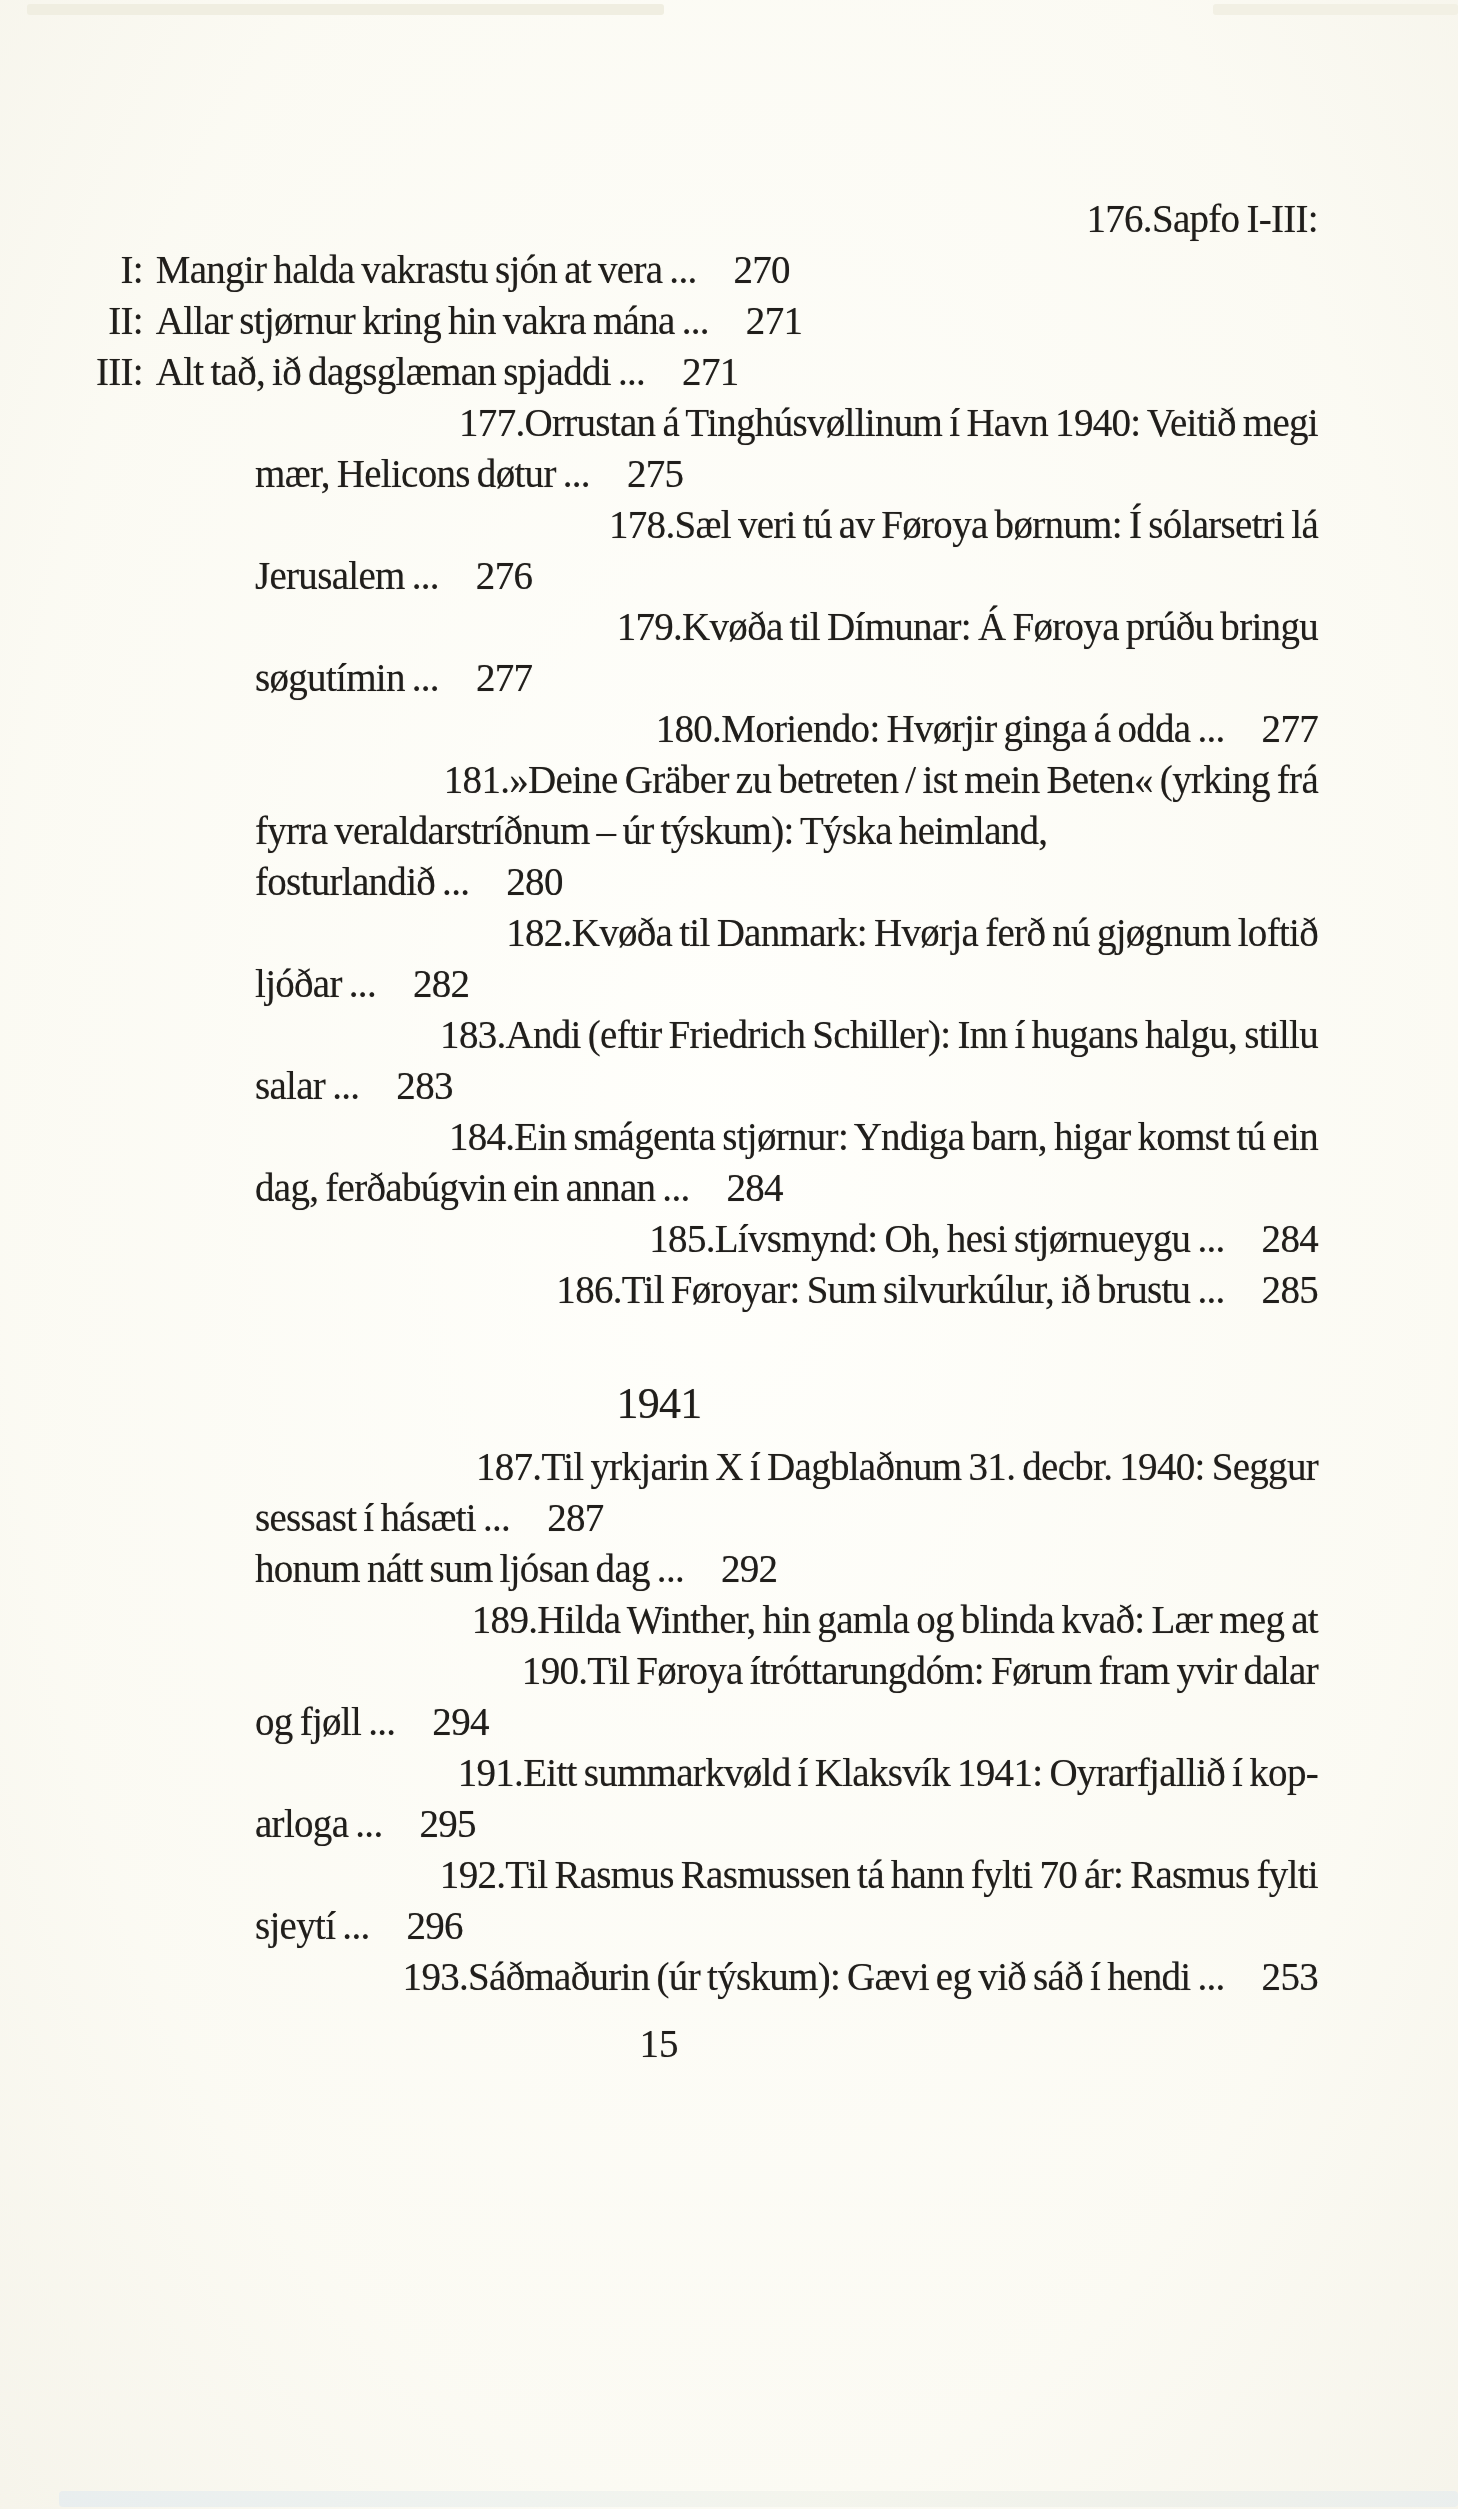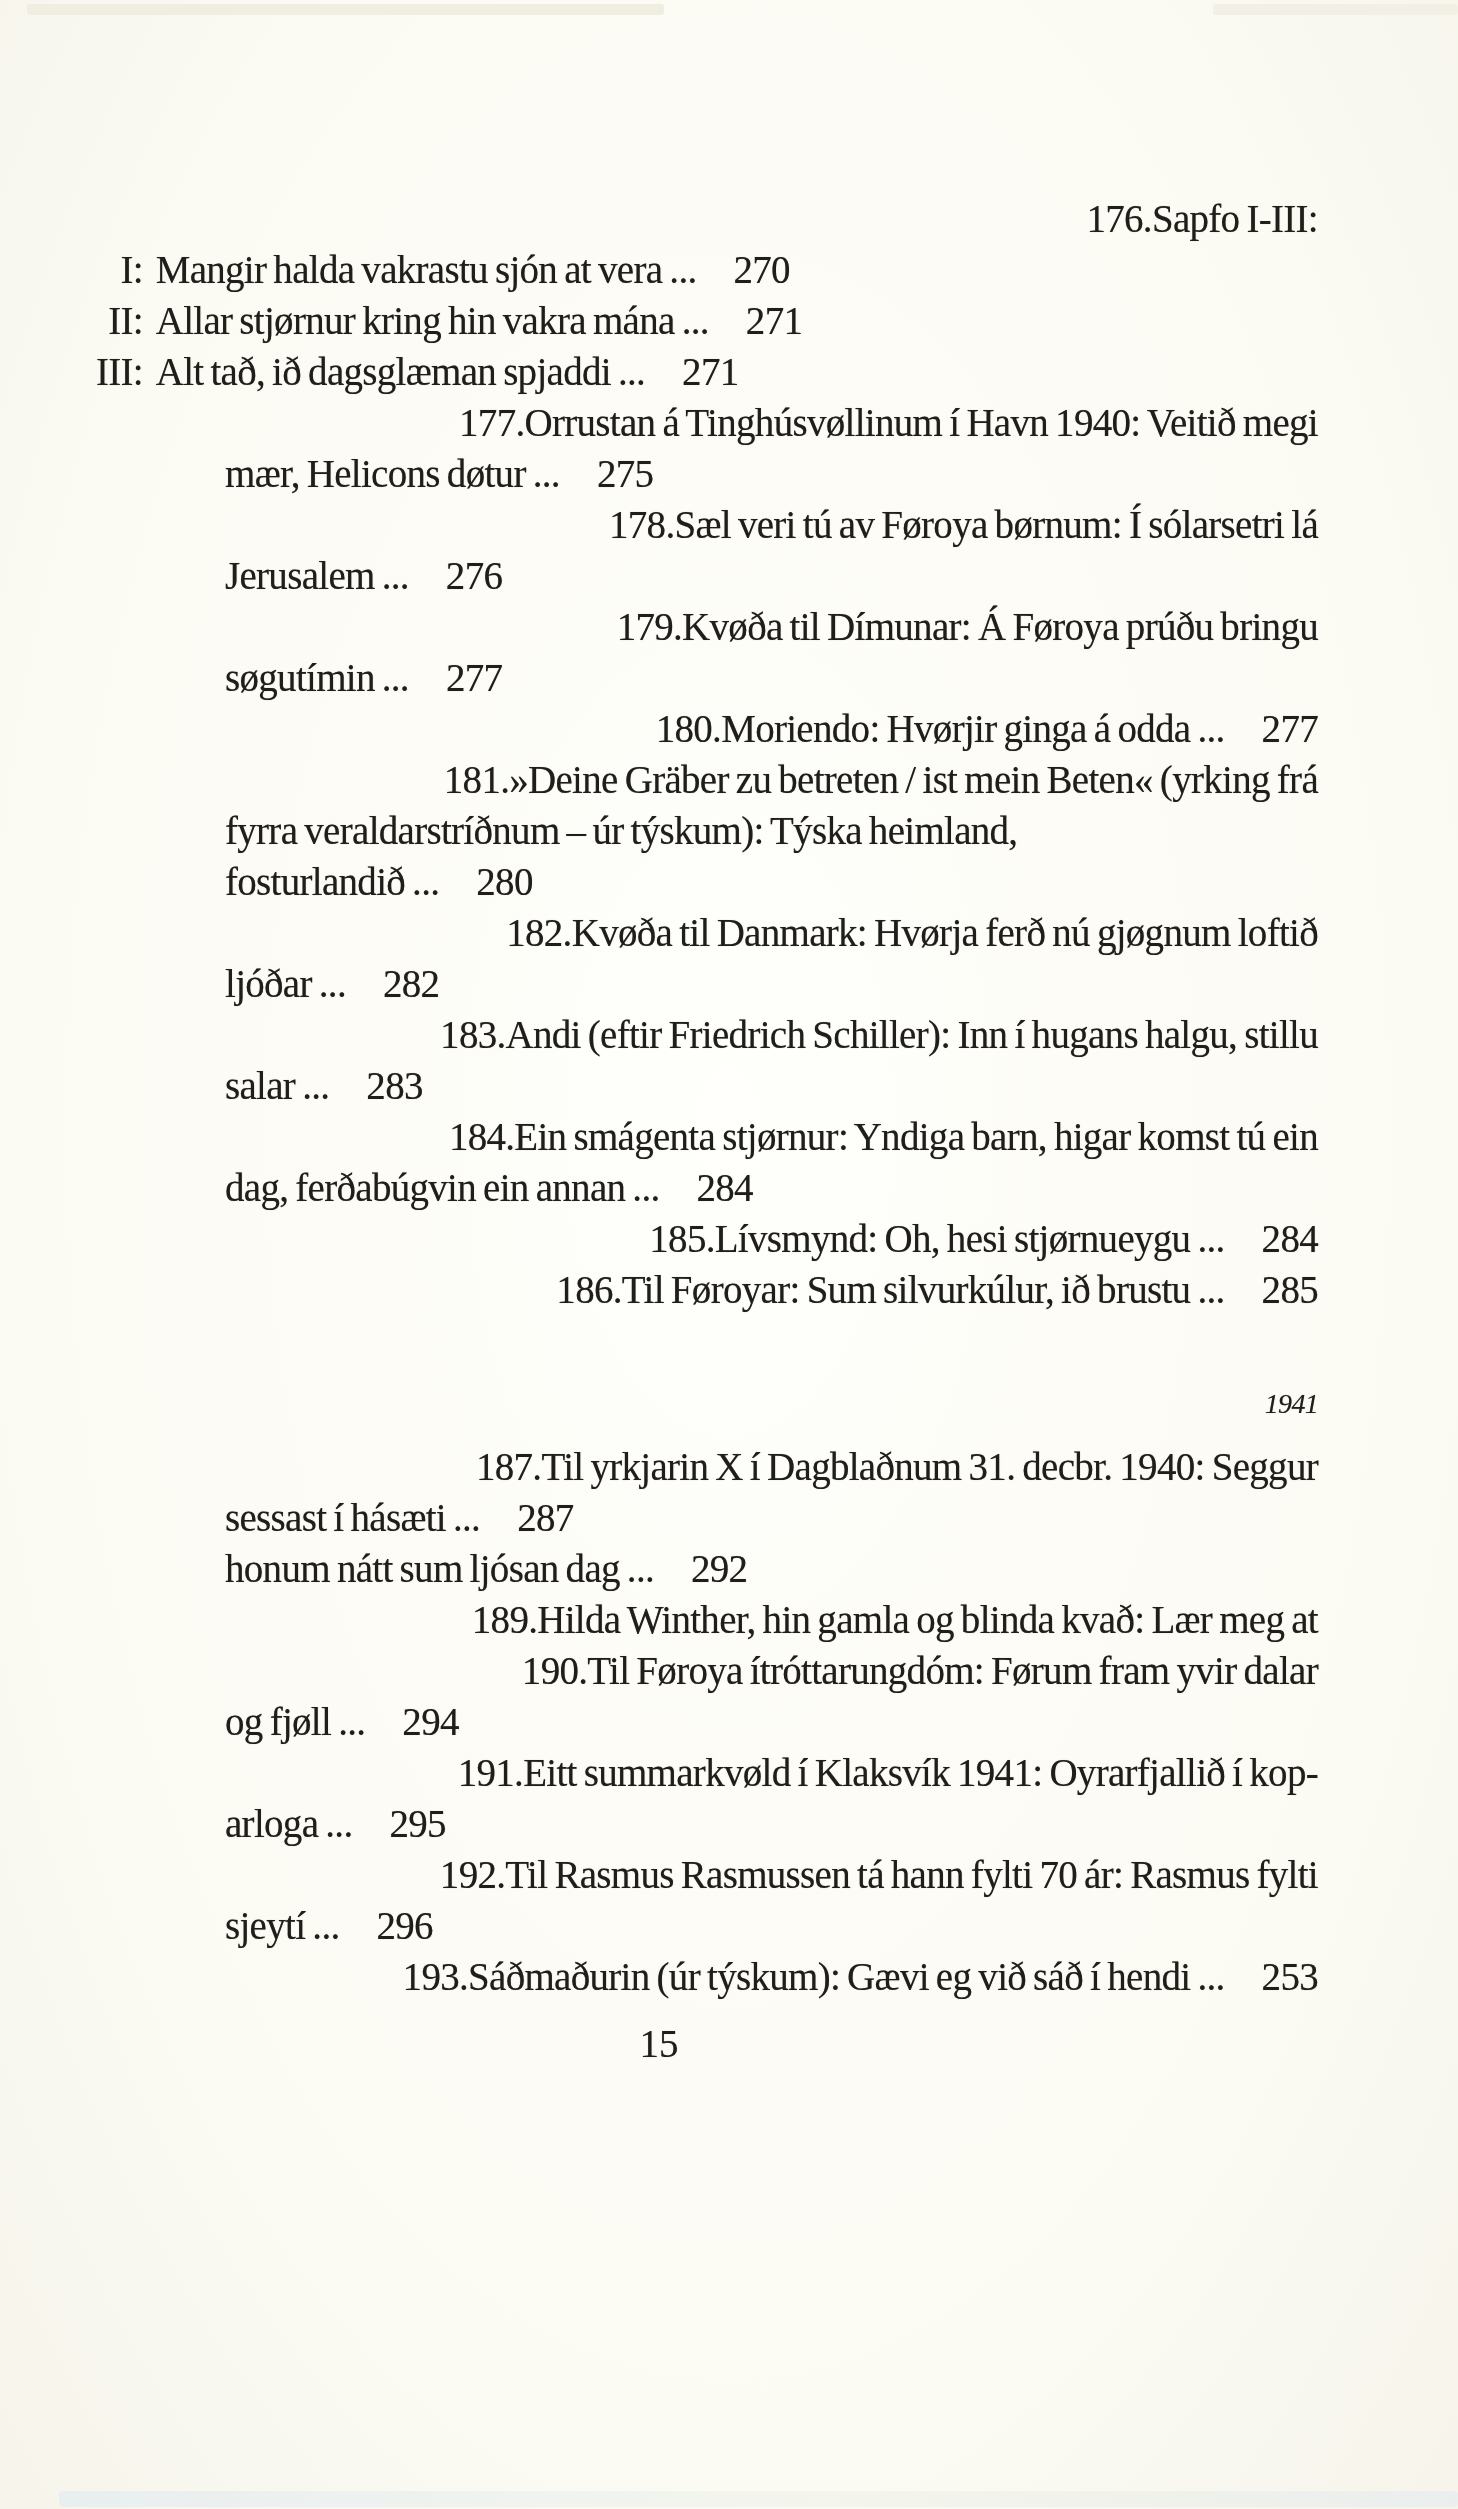--- a/index.html
+++ b/index.html
@@ -38,29 +38,28 @@
   }
   .line {
     height: 51px; line-height: 51px;
     font-size: 39px;
     letter-spacing: -0.7px;
     word-spacing: -2px;
     white-space: nowrap;
     text-shadow: 0 0 0.7px rgba(32,30,27,0.55);
   }
   .line.entry { padding-left: 146px; text-align: right; }
-  .line.cont  { padding-left: 225px; }
+  .line.cont  { padding-left: 225px; margin-left: 30px; }
   .line.sub   { }
   .num { display: inline-block; min-width: 79px; }
   .roman { display: inline-block; width: 143px; text-align: right; margin-right: 12.7px; }
   .pg { margin-left: 37px; }
   .line.heading {
-    text-align: right;
-    font-style: italic;
-    font-size: 28px;
+    text-align: center;
+    font-size: 44px;
     margin-top: 63px;
     margin-bottom: 11.8px;
     padding-left: 0;
   }
   .footer-pagenum {
     margin-top: 16px;
     text-align: center;
     font-size: 39px;
     height: 51px; line-height: 51px;
     color: #201e1b;

